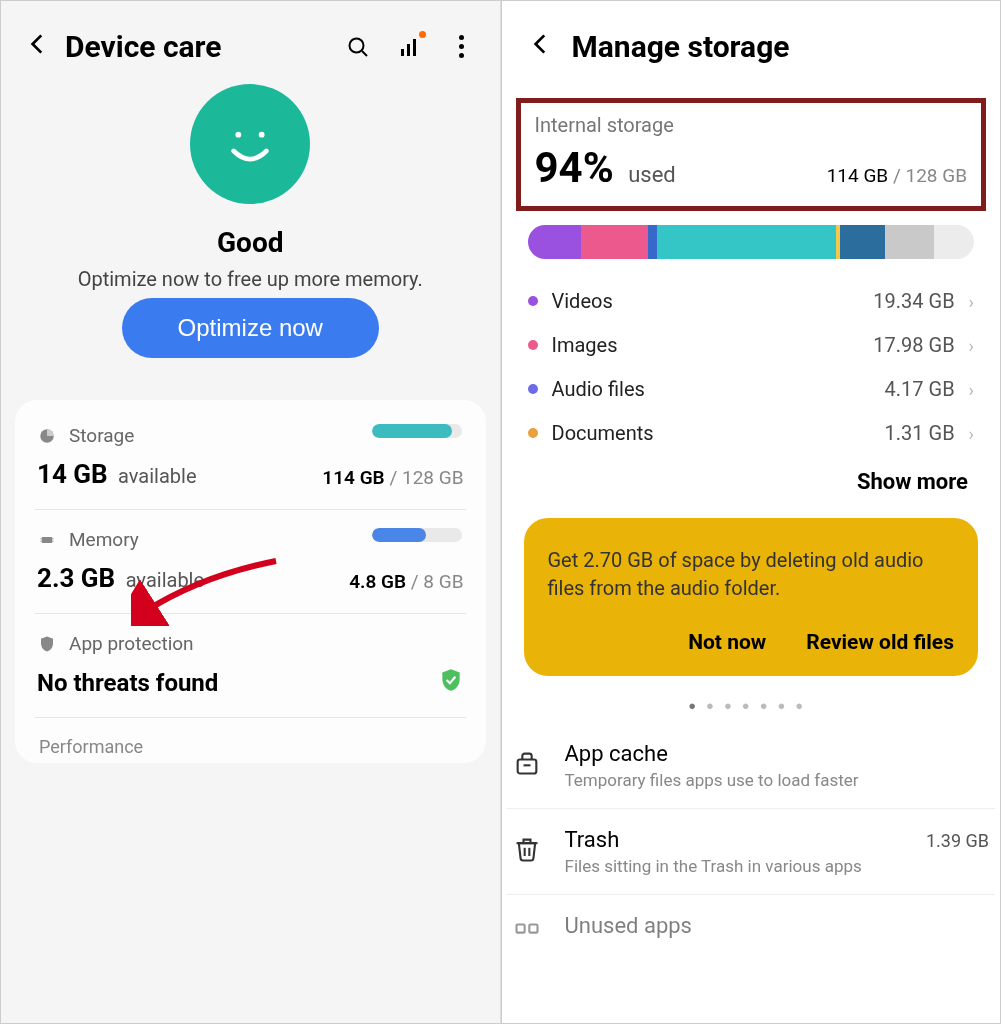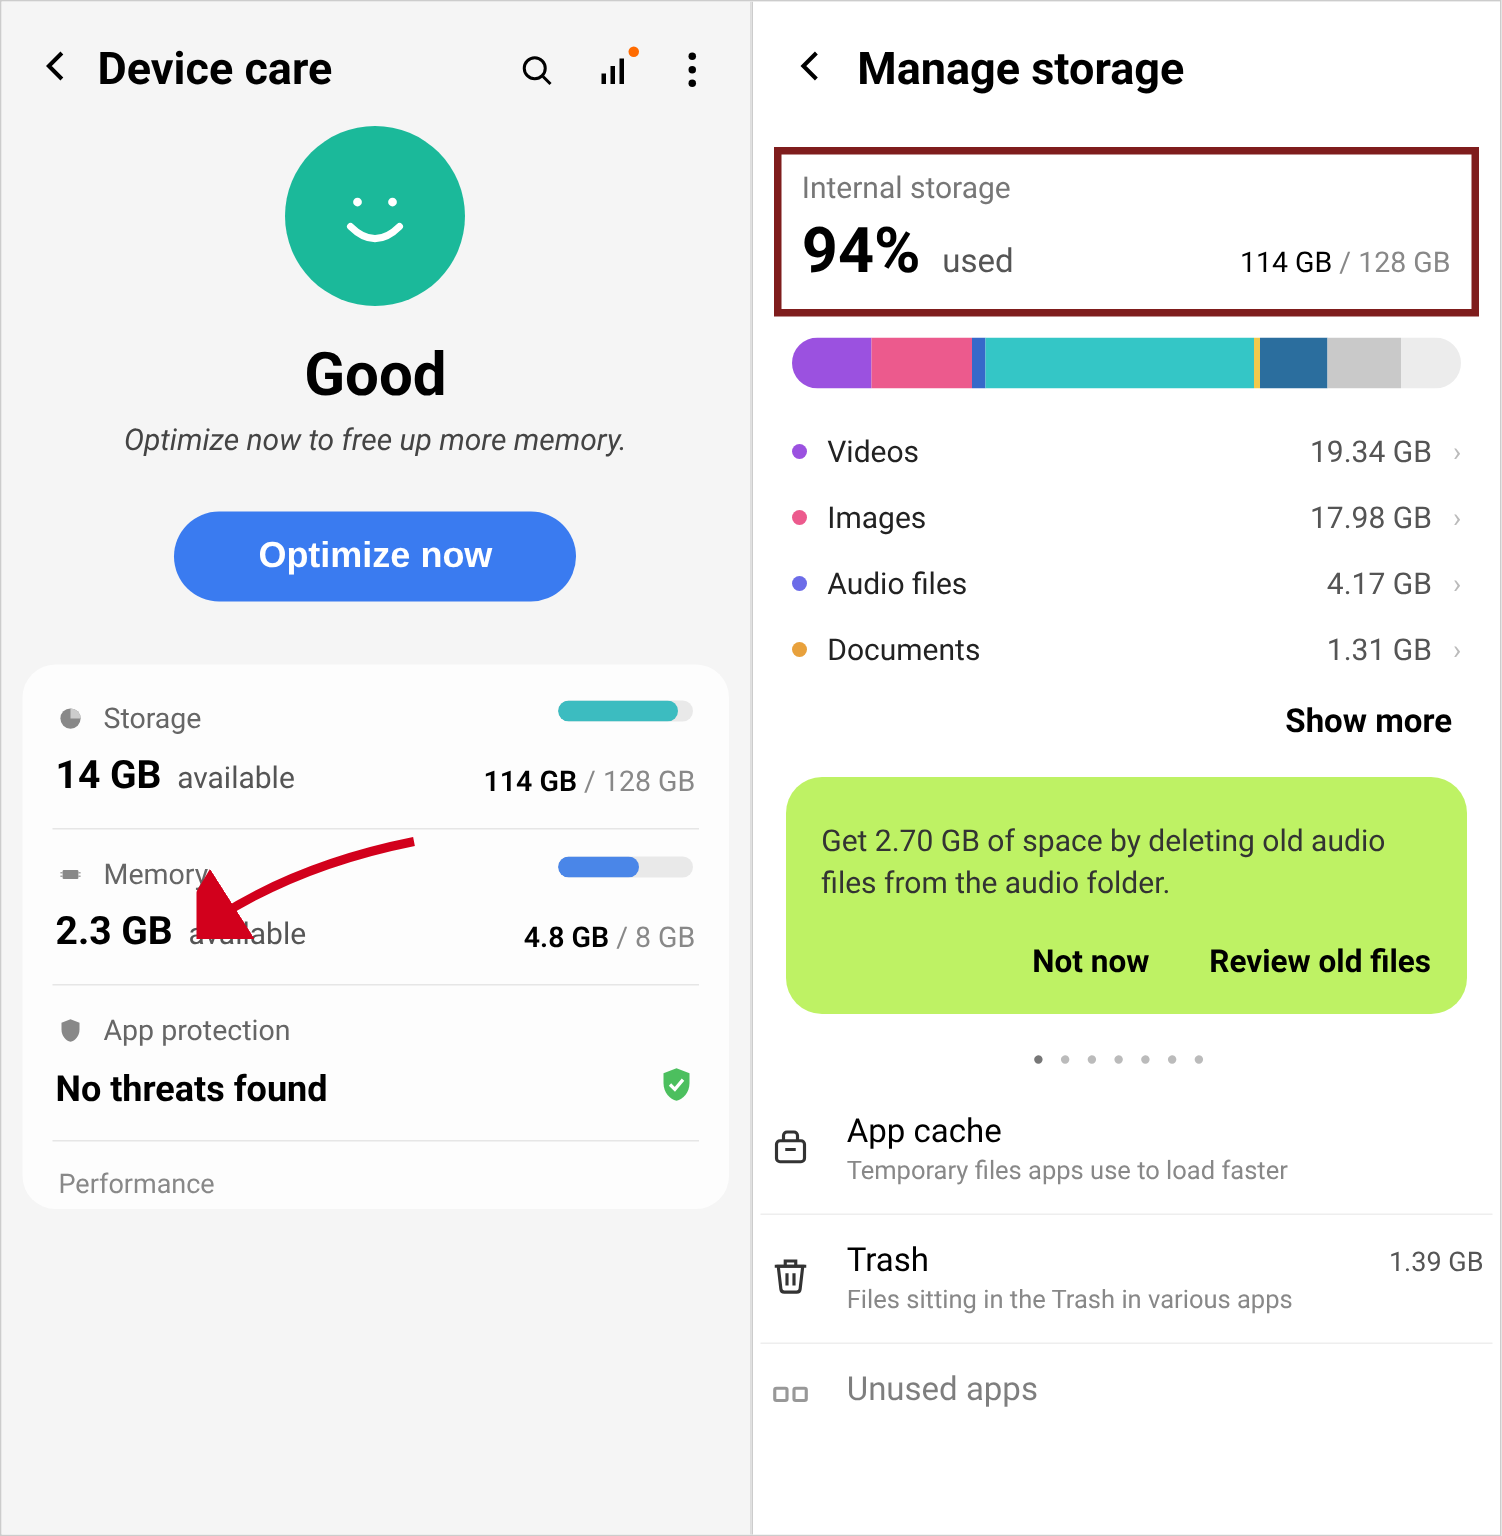--- a/index.html
+++ b/index.html
@@ -39,27 +39,27 @@
 
   
   .hero { text-align:center; padding: 0 30px 20px 30px; }
   .smiley {
     width:120px; height:120px; border-radius:50%;
     background:#1bb99a;
     margin: 6px auto 22px auto;
     display:flex; align-items:center; justify-content:center;
   }
   .smiley svg { width:70px; height:70px; }
-  .hero-title { font-size:40px; font-weight:700; color:#000; margin-bottom:8px; }
-  .hero-sub { font-size:20px; color:#444; margin-bottom:36px;font-style:italic; }
+  .hero-title { font-size:28px; font-weight:700; color:#000; margin-bottom:8px; }
+  .hero-sub { font-size:20px; color:#444; margin-bottom:7px; }
   .optimize-btn {
     display:inline-block;
     background:#3a7bf0;
     color:#fff;
-    font-size:24px; font-weight:700;
+    font-size:24px; font-weight:400;
     padding:16px 56px;
     border-radius:40px;
     border:none; cursor:pointer;
   }
 
   
   .card {
     background:#fdfdfd;
     margin: 22px 14px 0 14px;
     border-radius:22px;
@@ -109,21 +109,21 @@
   .cat-list { padding: 0 26px; }
   .cat { display:flex; align-items:center; padding:10px 0; cursor:pointer;justify-content:space-between; }
   .dot { width:10px; height:10px; border-radius:50%; margin-right:14px;}
   .cat-label { flex:1; font-size:20px; color:#222; }
   .cat-size { font-size:20px; color:#555; margin-right:14px;}
   .chev { color:#bbb; font-size:18px;}
 
   .show-more { text-align:right; padding: 14px 32px 12px 0; font-size:22px; font-weight:700; }
 
   .suggest-card {
-    background:#bef264;
+    background:#eab308;
     margin: 12px 22px;
     border-radius:24px;
     padding: 28px 24px 22px 24px;
   }
   .suggest-text { font-size:20px; color:#333; line-height:1.4; margin-bottom:28px;}
   .suggest-actions { display:flex; justify-content:flex-end; gap:40px; font-size:21px; font-weight:700;}
 
   .pager { text-align:center; padding:10px 0 4px 0; color:#bbb; letter-spacing:10px; font-size:13px;}
   .pager .active { color:#777; }
 

